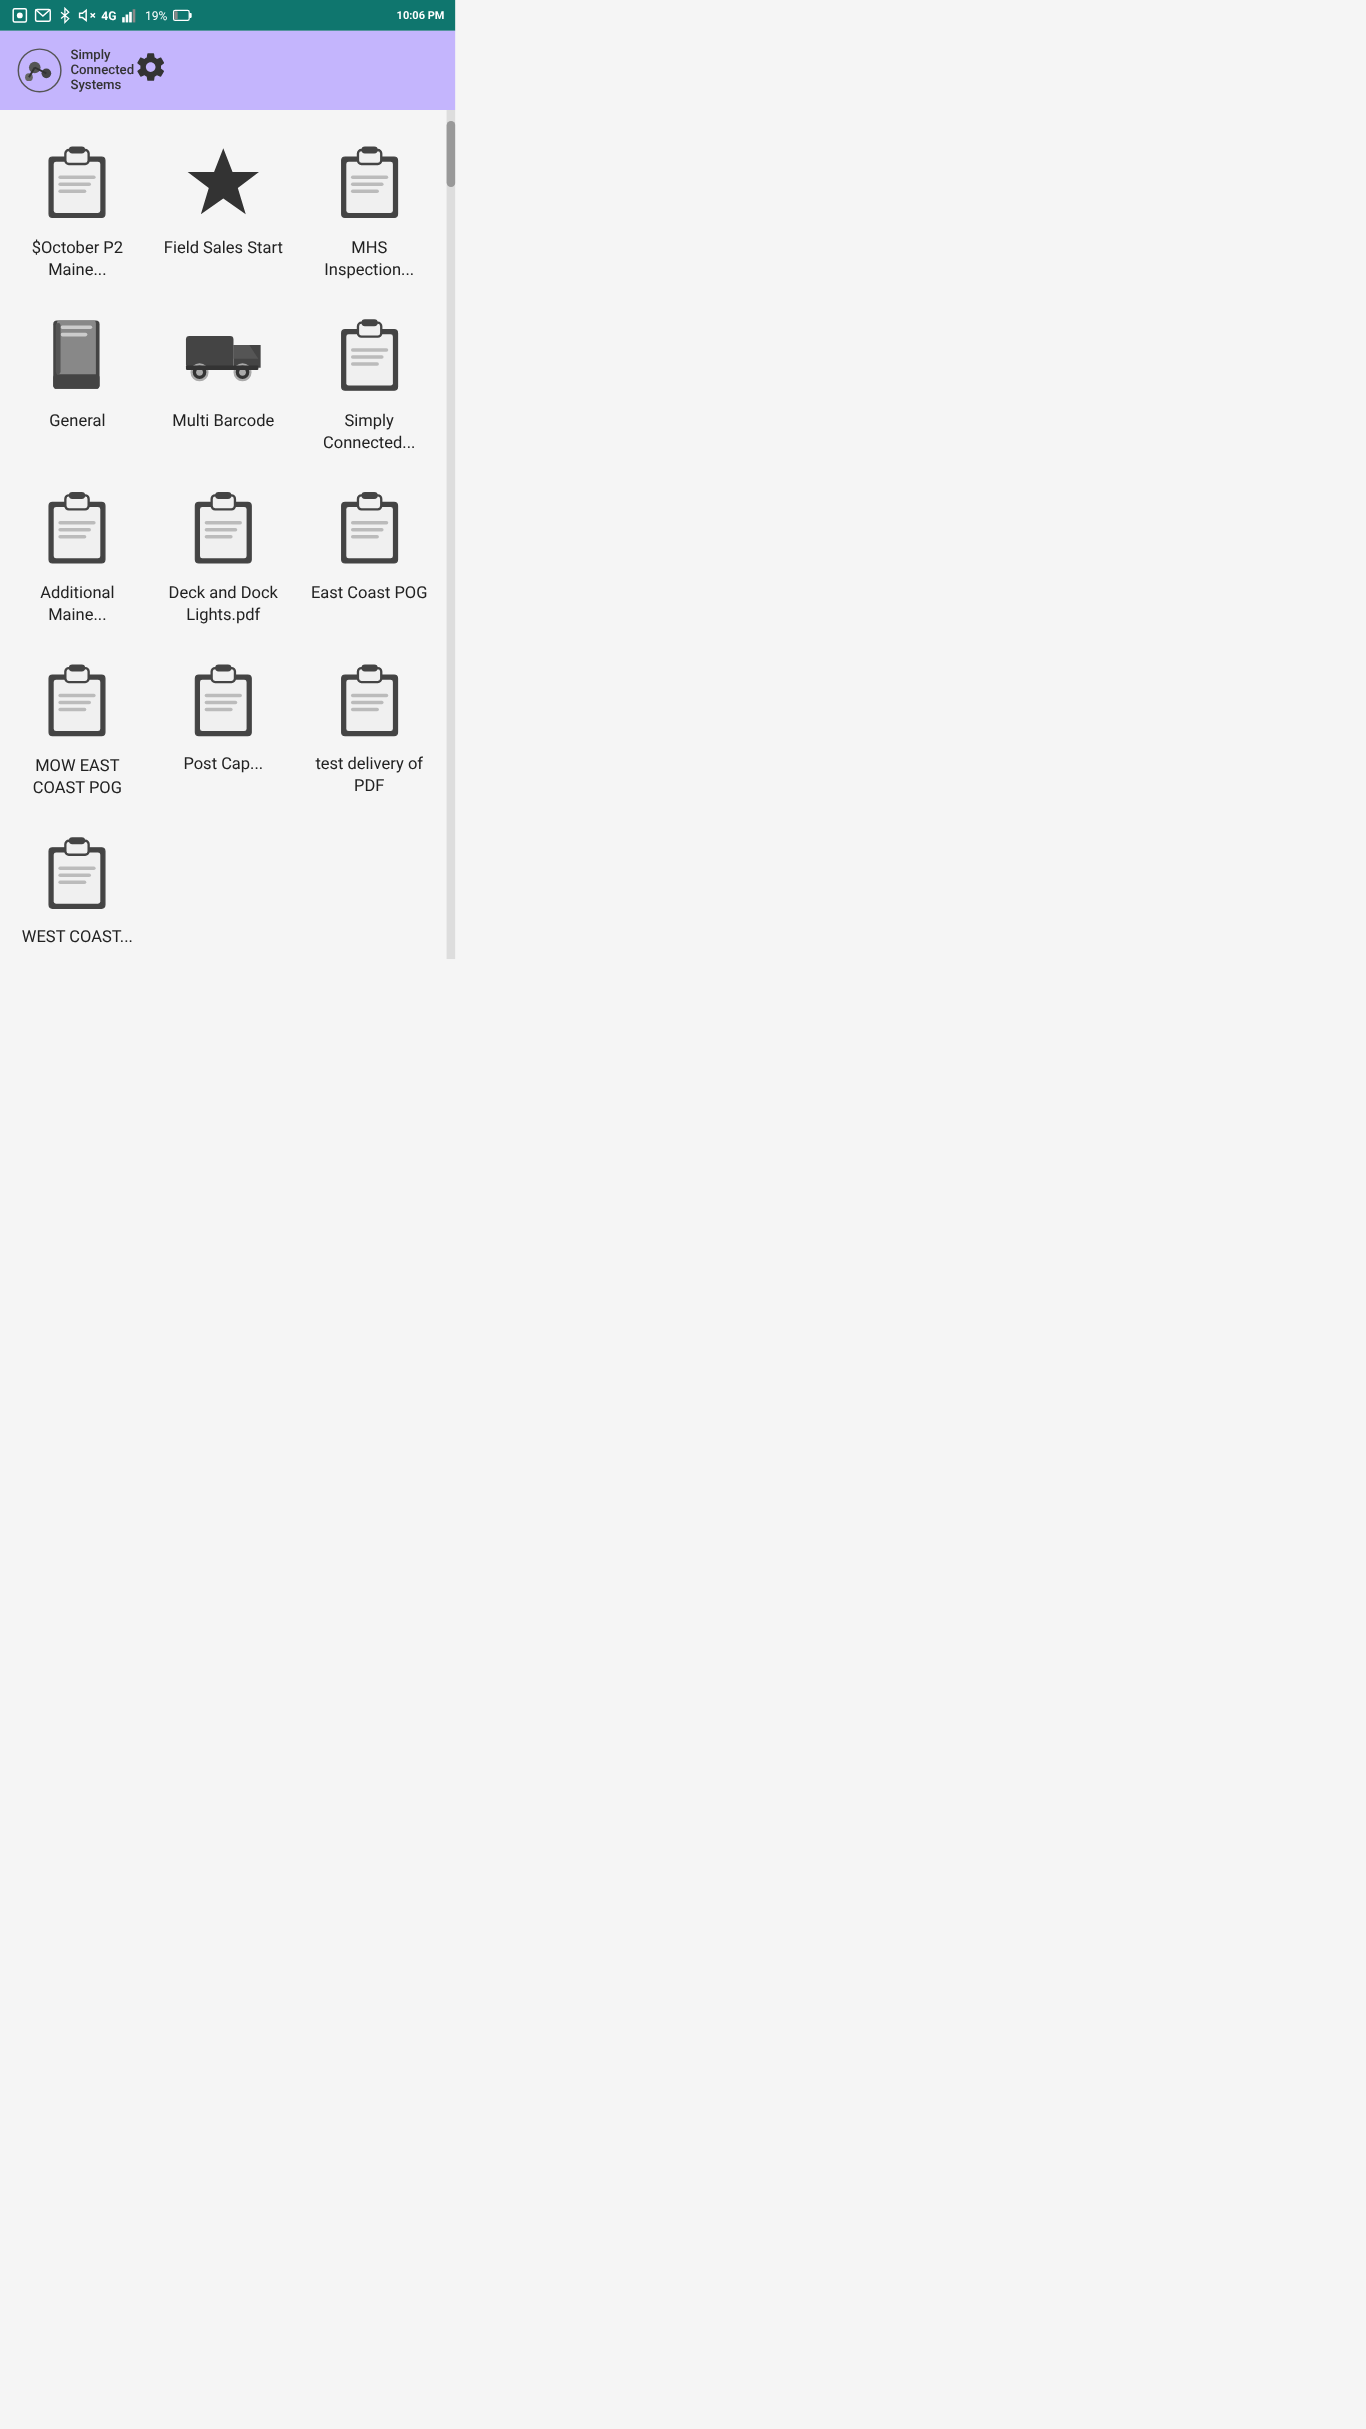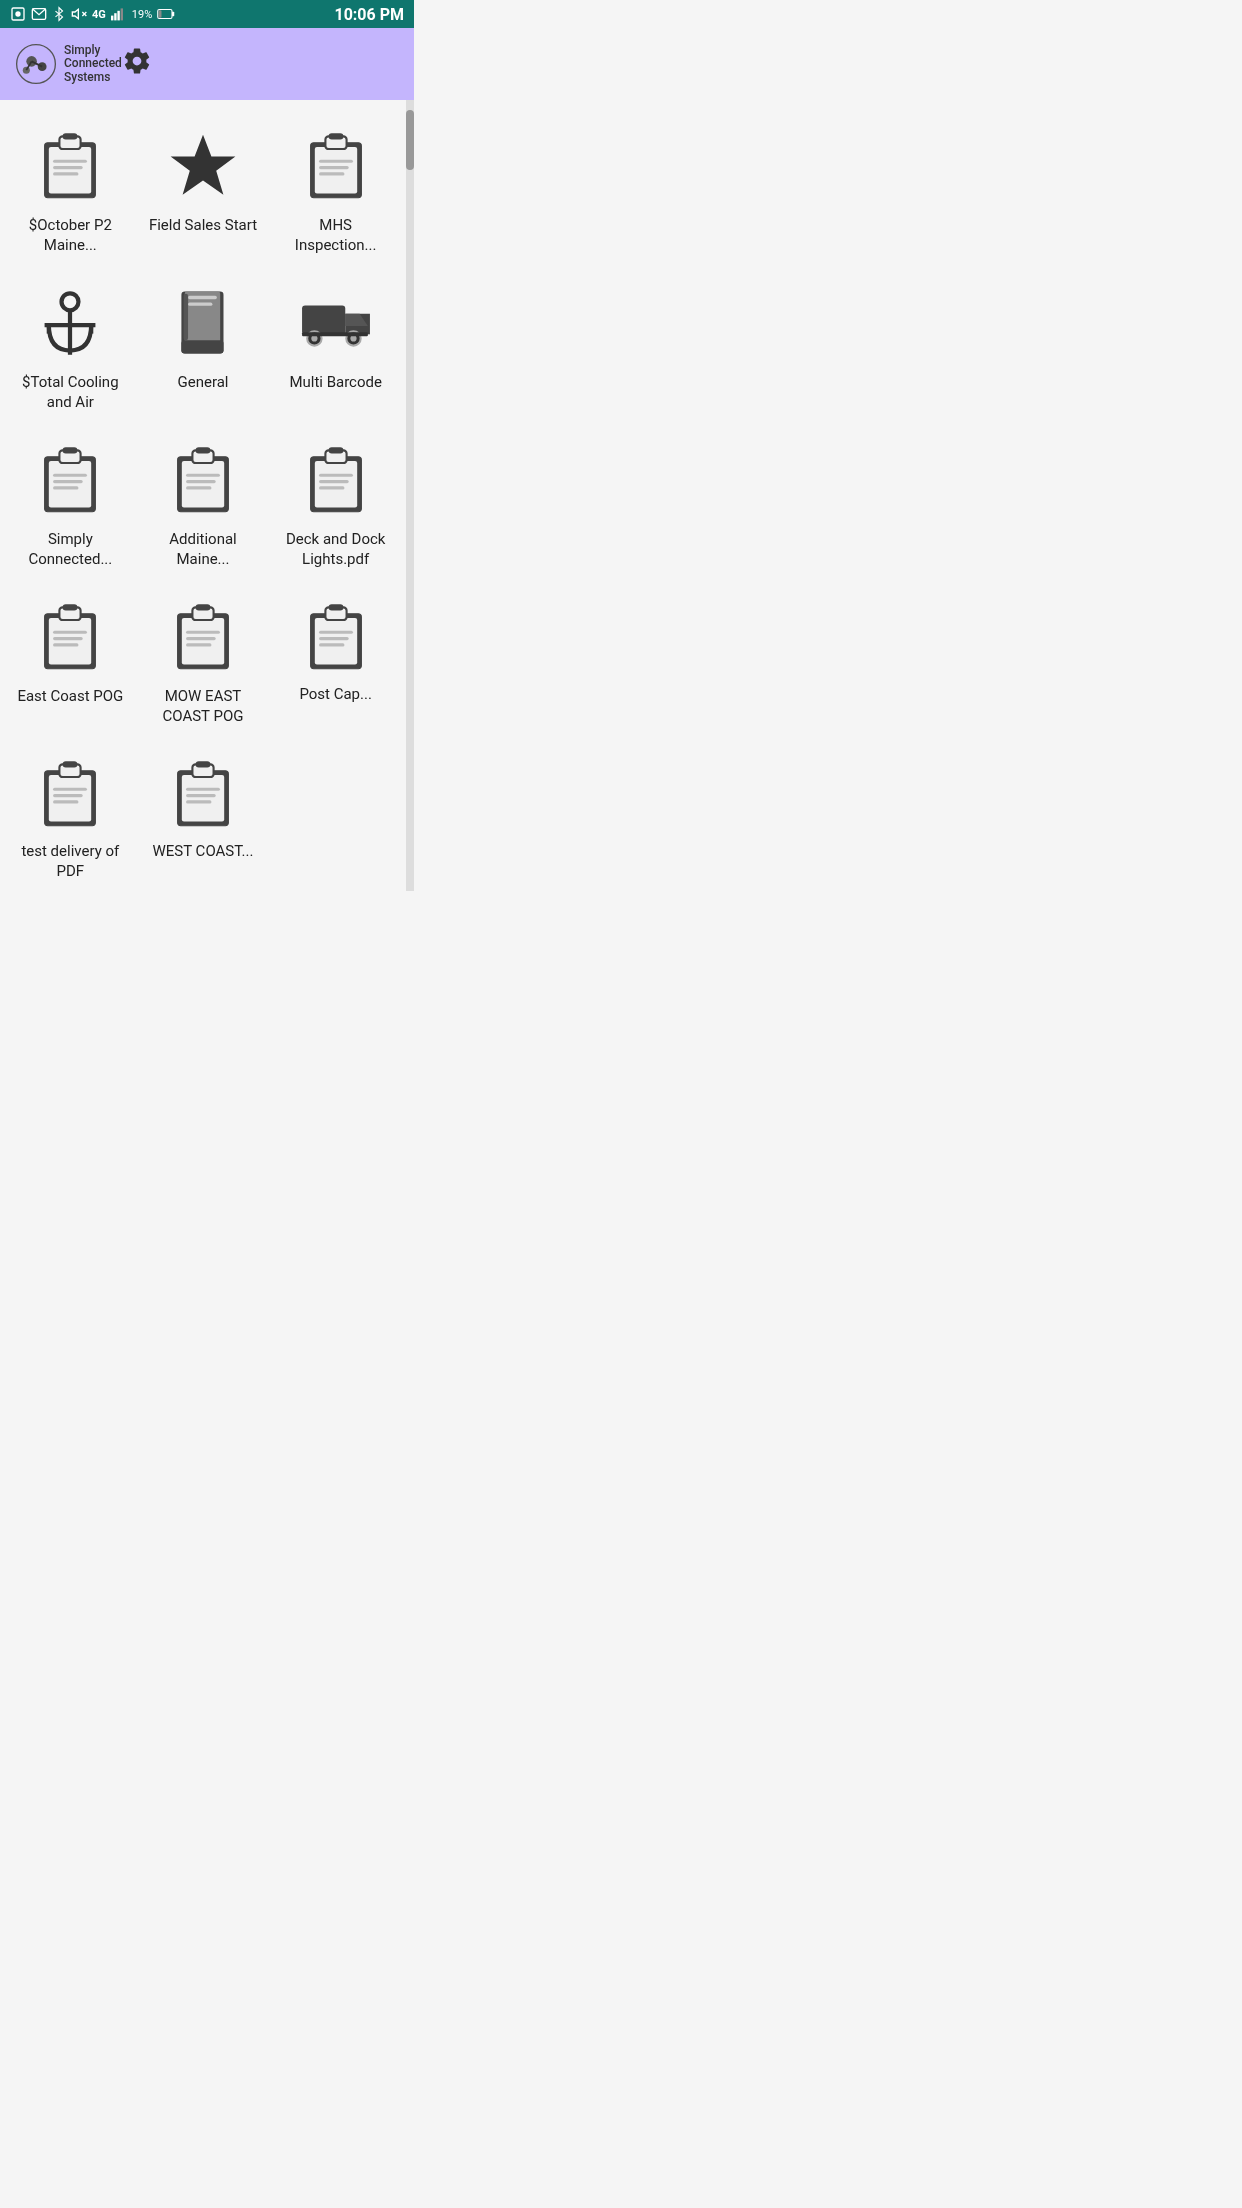--- a/index.html
+++ b/index.html
@@ -18,21 +18,21 @@
       background: #0f766e;
       color: #fff;
       font-size: 13px;
       padding: 5px 10px;
       display: flex;
       justify-content: space-between;
       align-items: center;
       height: 28px;
     }
     .status-left { display: flex; align-items: center; gap: 5px; }
-    .status-right { display: flex; align-items: center; gap: 4px; font-weight: bold; font-size: 16px; }
+    .status-right { display: flex; align-items: center; gap: 4px; font-weight: bold; font-size: 10px; }
 
     
     .app-bar {
       background: #c4b5fd;
       height: 72px;
       display: flex;
       align-items: center;
       padding: 0 14px;
     }
     .logo-container {
@@ -219,33 +219,20 @@
         <rect x="6" y="12" width="48" height="52" rx="3" fill="#444" stroke="#444" stroke-width="1"></rect>
         <rect x="10" y="16" width="40" height="44" rx="2" fill="#f0f0f0"></rect>
         <rect x="20" y="6" width="20" height="12" rx="3" fill="#f0f0f0" stroke="#444" stroke-width="2"></rect>
         <rect x="23" y="3" width="14" height="6" rx="3" fill="#444"></rect>
         <rect x="14" y="28" width="32" height="3" rx="1.5" fill="#bbb"></rect>
         <rect x="14" y="34" width="28" height="3" rx="1.5" fill="#bbb"></rect>
         <rect x="14" y="40" width="24" height="3" rx="1.5" fill="#bbb"></rect>
       </svg>
     </div>
     <span class="item-label">MHS Inspection...</span>
-  </div>
-      <div class="grid-item">
-    <div class="item-icon">
-      <svg viewBox="0 0 60 68" fill="none" xmlns="http://www.w3.org/2000/svg">
-        <circle cx="30" cy="14" r="8" stroke="#333" stroke-width="4" fill="none"></circle>
-        <line x1="30" y1="22" x2="30" y2="64" stroke="#333" stroke-width="4"></line>
-        <path d="M10 36 Q10 60 30 60 Q50 60 50 36" stroke="#333" stroke-width="4" fill="none"></path>
-        <line x1="6" y1="36" x2="54" y2="36" stroke="#333" stroke-width="4"></line>
-        <line x1="10" y1="36" x2="10" y2="44" stroke="#333" stroke-width="4"></line>
-        <line x1="50" y1="36" x2="50" y2="44" stroke="#333" stroke-width="4"></line>
-      </svg>
-    </div>
-    <span class="item-label">$Total Cooling and Air</span>
   </div>
       <div class="grid-item">
     <div class="item-icon">
       <svg viewBox="0 0 55 65" fill="none" xmlns="http://www.w3.org/2000/svg">
         <rect x="8" y="4" width="38" height="56" rx="3" fill="#444"></rect>
         <rect x="11" y="4" width="32" height="46" rx="2" fill="#888"></rect>
         <rect x="14" y="8" width="26" height="3" rx="1.5" fill="#ccc"></rect>
         <rect x="14" y="14" width="22" height="3" rx="1.5" fill="#ccc"></rect>
         <rect x="8" y="48" width="38" height="12" rx="3" fill="#444"></rect>
         <rect x="10" y="6" width="4" height="42" rx="2" fill="#555"></rect>

